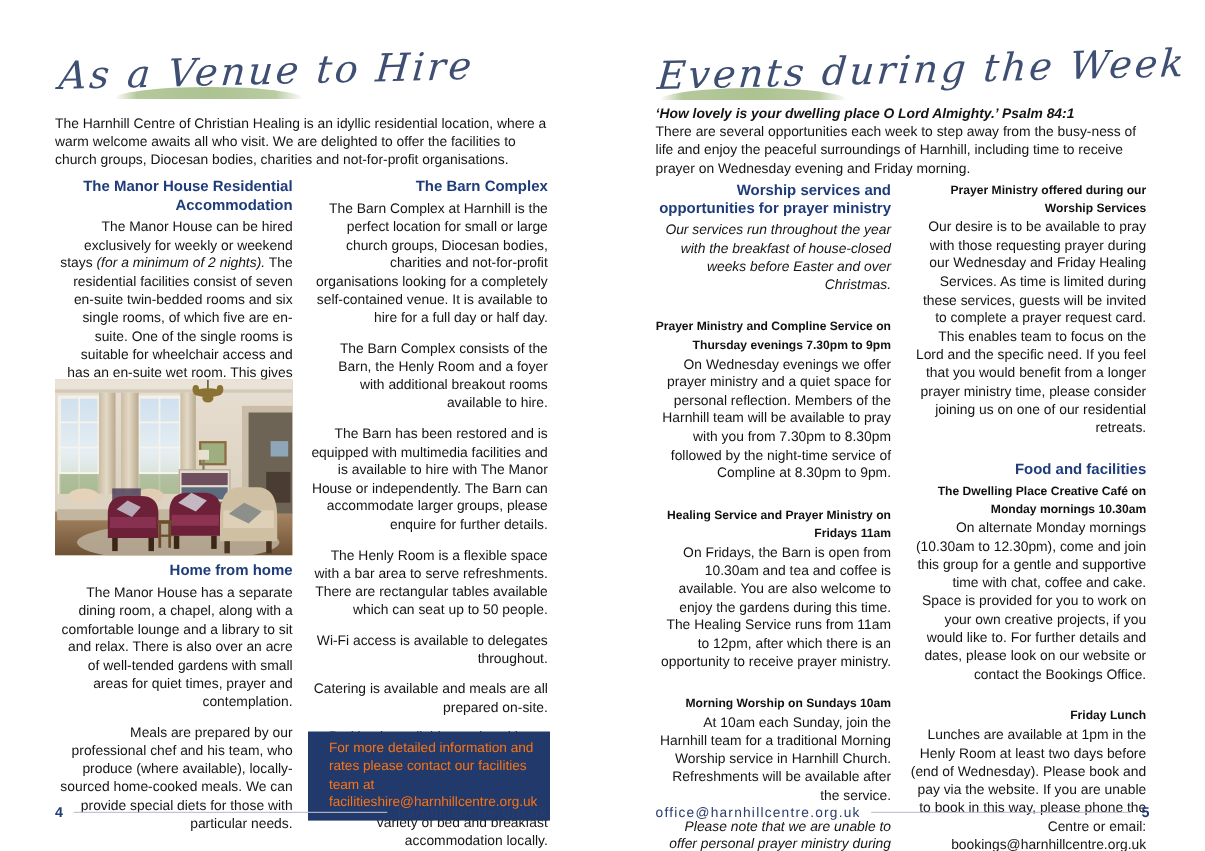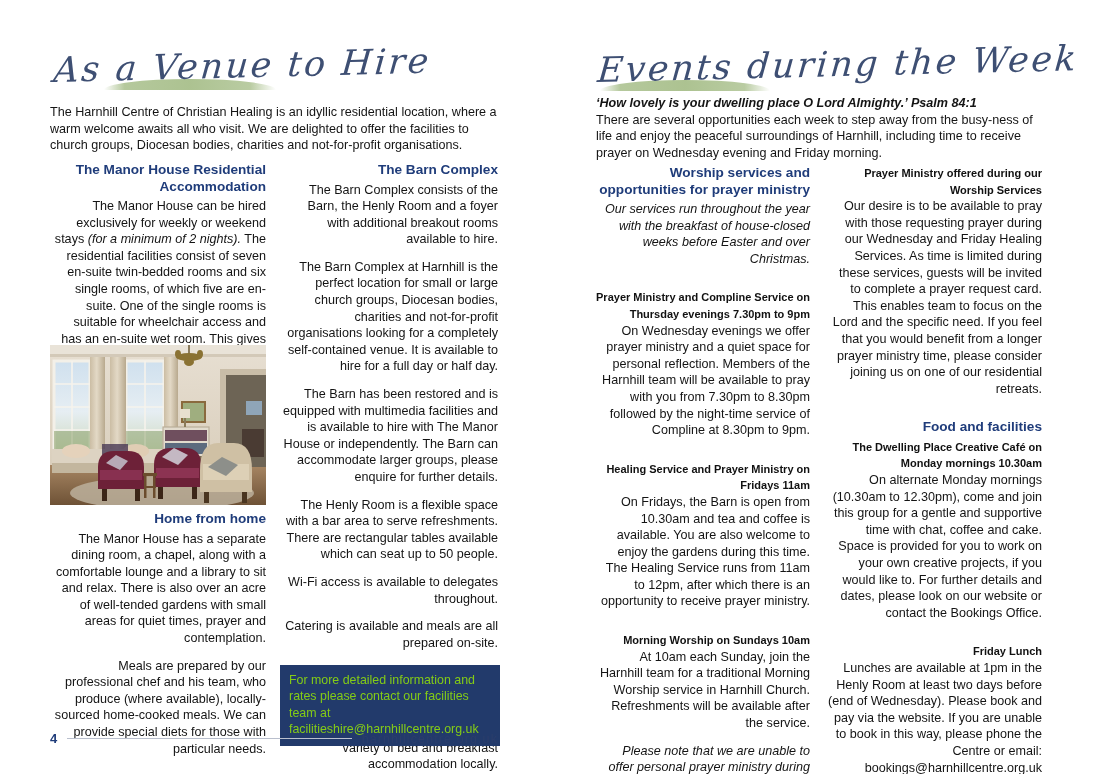--- a/index.html
+++ b/index.html
@@ -100,24 +100,24 @@
     position: absolute;
     overflow: hidden;
     background: #cdbda8;
   }
   .photo svg { display: block; }
 
   
   .callout {
     position: absolute;
     background: #223a6b;
-    color: #84cc16;
+    color: #f97316;
     font-size: 12.4px;
     line-height: 16.4px;
-    padding: 7px 9px 8px 9px;
+    padding: 7px 9px 8px 19px;
     box-sizing: border-box;
   }
 
   
   .footer {
     position: absolute;
     bottom: 28px;
     display: flex;
     align-items: center;
     gap: 10px;
@@ -277,22 +277,22 @@
     </div>
 
     <div class="col" style="left:50px; top:511px; width:216px;">
       <h3 class="blue">Home from home</h3>
       <p>The Manor House has a separate dining room, a chapel, along with a comfortable lounge and a library to sit and relax. There is also over an acre of well-tended gardens with small areas for quiet times, prayer and contemplation.</p>
       <p>Meals are prepared by our professional chef and his team, who produce (where available), locally-sourced home-cooked meals. We can provide special diets for those with particular needs.</p>
     </div>
 
     <div class="col" style="left:282px; top:162px; width:216px;">
       <h3 class="blue">The Barn Complex</h3>
+      <p>The Barn Complex at Harnhill is the perfect location for small or large church groups, Diocesan bodies, charities and not-for-profit organisations looking for a completely self-contained venue. It is available to hire for a full day or half day.</p>
       <p>The Barn Complex consists of the Barn, the Henly Room and a foyer with additional breakout rooms available to hire.</p>
-      <p>The Barn Complex at Harnhill is the perfect location for small or large church groups, Diocesan bodies, charities and not-for-profit organisations looking for a completely self-contained venue. It is available to hire for a full day or half day.</p>
       <p>The Barn has been restored and is equipped with multimedia facilities and is available to hire with The Manor House or independently. The Barn can accommodate larger groups, please enquire for further details.</p>
       <p>The Henly Room is a flexible space with a bar area to serve refreshments. There are rectangular tables available which can seat up to 50 people.</p>
       <p>Wi-Fi access is available to delegates throughout.</p>
       <p>Catering is available and meals are all prepared on-site.</p>
       <p>Parking is available on-site with two car parks for up to 50 cars.</p>
       <p>For larger events, along with the 20 beds in The Manor House, there are a variety of bed and breakfast accommodation locally.</p>
     </div>
 
     <div class="callout" style="left:280px; top:665px; width:220px;">For more detailed information and rates please contact our facilities team at facilitieshire@harnhillcentre.org.uk</div>
 
@@ -333,15 +333,20 @@
       <p>Our desire is to be available to pray with those requesting prayer during our Wednesday and Friday Healing Services. As time is limited during these services, guests will be invited to complete a prayer request card. This enables team to focus on the Lord and the specific need. If you feel that you would benefit from a longer prayer ministry time, please consider joining us on one of our residential retreats.</p>
       <div class="gap"></div>
       <h3 class="blue">Food and facilities</h3>
       <h4 class="sub">The Dwelling Place Creative Café on Monday mornings 10.30am</h4>
       <p>On alternate Monday mornings (10.30am to 12.30pm), come and join this group for a gentle and supportive time with chat, coffee and cake. Space is provided for you to work on your own creative projects, if you would like to. For further details and dates, please look on our website or contact the Bookings Office.</p>
       <div class="gap"></div>
       <h4 class="sub">Friday Lunch</h4>
       <p>Lunches are available at 1pm in the Henly Room at least two days before (end of Wednesday). Please book and pay via the website. If you are unable to book in this way, please phone the Centre or email: bookings@harnhillcentre.org.uk</p>
     </div>
 
+    <div class="footer footer-right" style="left:48px; width:449px;">
+      <span class="addr">office@harnhillcentre.org.uk</span>
+      <span class="rule"></span>
+      <span class="pnum">5</span>
+    </div>
   </div>
 
 </div>
 
 </body></html>

